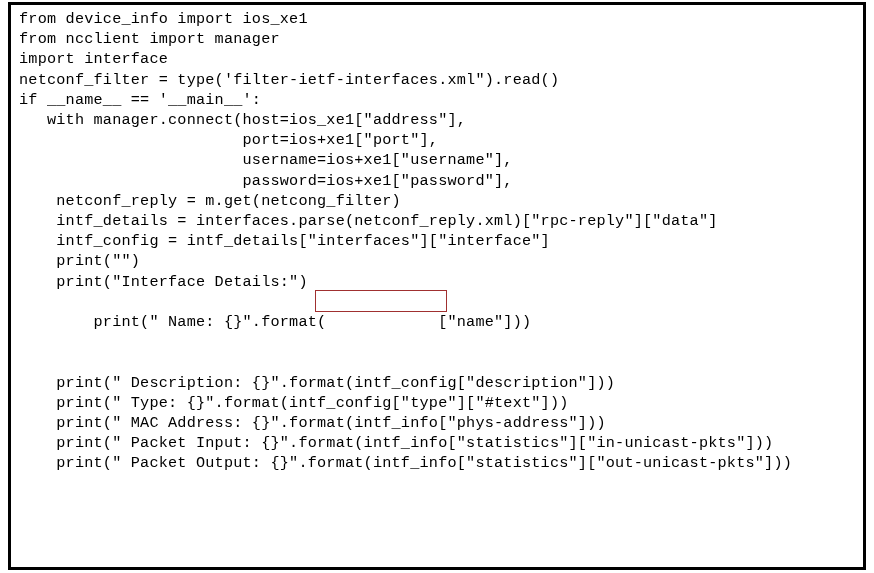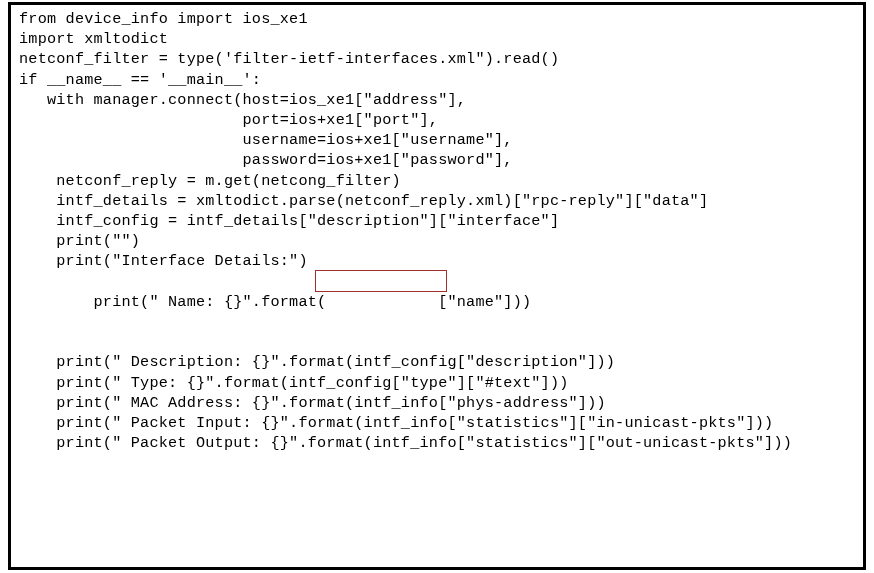--- a/index.html
+++ b/index.html
@@ -48,34 +48,35 @@
       letter-spacing: -2px;
     }
   </style>
 </head>
 <body>
 
 <div class="watermark">Prepaway</div>
 
 <div class="code-frame">
   <div class="line">from device_info import ios_xe1</div>
-  <div class="line">import xmltodict</div>
+  <div class="line">from ncclient import manager</div>
+  <div class="line">import interface</div>
   <div class="line"></div>
   <div class="line">netconf_filter = type('filter-ietf-interfaces.xml").read()</div>
   <div class="line"></div>
   <div class="line">if __name__ == '__main__':</div>
   <div class="line">   with manager.connect(host=ios_xe1["address"],</div>
   <div class="line">                        port=ios+xe1["port"],</div>
   <div class="line">                        username=ios+xe1["username"],</div>
   <div class="line">                        password=ios+xe1["password"],</div>
   <div class="line"></div>
   <div class="line">    netconf_reply = m.get(netcong_filter)</div>
   <div class="line"></div>
-  <div class="line">    intf_details = xmltodict.parse(netconf_reply.xml)["rpc-reply"]["data"]</div>
-  <div class="line">    intf_config = intf_details["description"]["interface"]</div>
+  <div class="line">    intf_details = interfaces.parse(netconf_reply.xml)["rpc-reply"]["data"]</div>
+  <div class="line">    intf_config = intf_details["interfaces"]["interface"]</div>
   <div class="line"></div>
   <div class="line">    print("")</div>
   <div class="line">    print("Interface Details:")</div>
   <div class="line">
     <span>    print(" Name: {}".format(            ["name"]))</span>
     <span class="dropdown-box" style="left:296px;width:132px;"></span>
   </div>
   <div class="line">    print(" Description: {}".format(intf_config["description"]))</div>
   <div class="line">    print(" Type: {}".format(intf_config["type"]["#text"]))</div>
   <div class="line">    print(" MAC Address: {}".format(intf_info["phys-address"]))</div>

